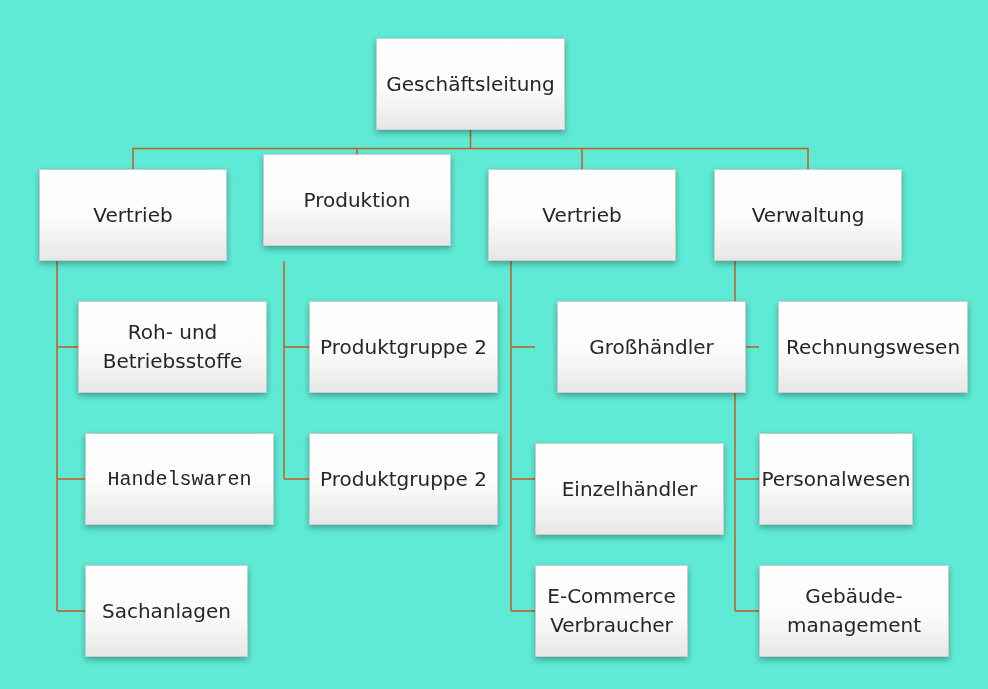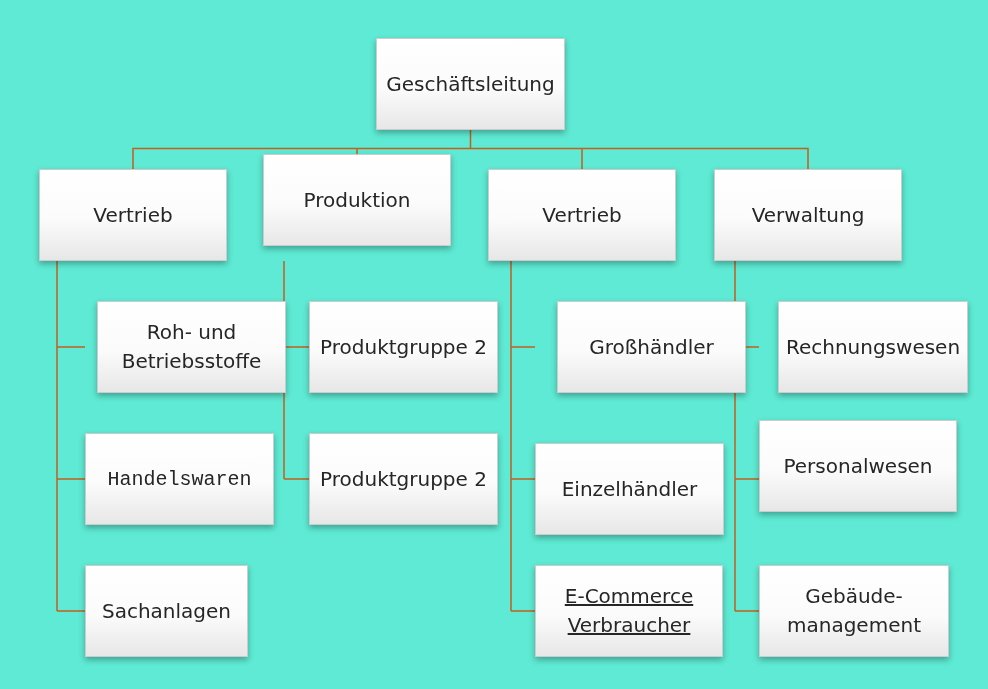--- a/index.html
+++ b/index.html
@@ -55,28 +55,28 @@
     <path d="M735 261 L735 611 M735 347 L759 347 M735 479 L759 479 M735 611 L759 611"></path>
   </svg>
 
   <div class="node" style="left:376px; top:38px; width:189px; height:92px;">Geschäftsleitung</div>
 
   <div class="node" style="left:39px; top:169px; width:188px; height:92px;">Vertrieb</div>
   <div class="node" style="left:263px; top:154px; width:188px; height:92px;">Produktion</div>
   <div class="node" style="left:488px; top:169px; width:188px; height:92px;">Vertrieb</div>
   <div class="node" style="left:714px; top:169px; width:188px; height:92px;">Verwaltung</div>
 
-  <div class="node" style="left:97px; top:301px; width:189px; height:92px;">Roh- und Betriebsstoffe</div>
+  <div class="node" style="left:78px; top:301px; width:189px; height:92px;">Roh- und Betriebsstoffe</div>
   <div class="node" style="left:85px; top:433px; width:189px; height:92px;font-family:Liberation Mono, monospace;">Handelswaren</div>
   <div class="node" style="left:85px; top:565px; width:163px; height:92px;">Sachanlagen</div>
 
   <div class="node" style="left:309px; top:301px; width:189px; height:92px;">Produktgruppe 2</div>
   <div class="node" style="left:309px; top:433px; width:189px; height:92px;">Produktgruppe 2</div>
 
   <div class="node" style="left:557px; top:301px; width:189px; height:92px;">Großhändler</div>
   <div class="node" style="left:535px; top:433px; width:189px; height:92px;margin-top:10px;">Einzelhändler</div>
-  <div class="node" style="left:535px; top:565px; width:188px; height:92px;text-decoration:underline;">E-Commerce Verbraucher</div>
+  <div class="node" style="left:535px; top:565px; width:153px; height:92px;">E-Commerce Verbraucher</div>
 
   <div class="node" style="left:759px; top:301px; width:190px; height:92px;margin-left:19px;">Rechnungswesen</div>
-  <div class="node" style="left:759px; top:420px; width:198px; height:92px;">Personalwesen</div>
+  <div class="node" style="left:759px; top:433px; width:154px; height:92px;">Personalwesen</div>
   <div class="node" style="left:759px; top:565px; width:190px; height:92px;">Gebäude-management</div>
 
 </div>
 
 </body></html>

